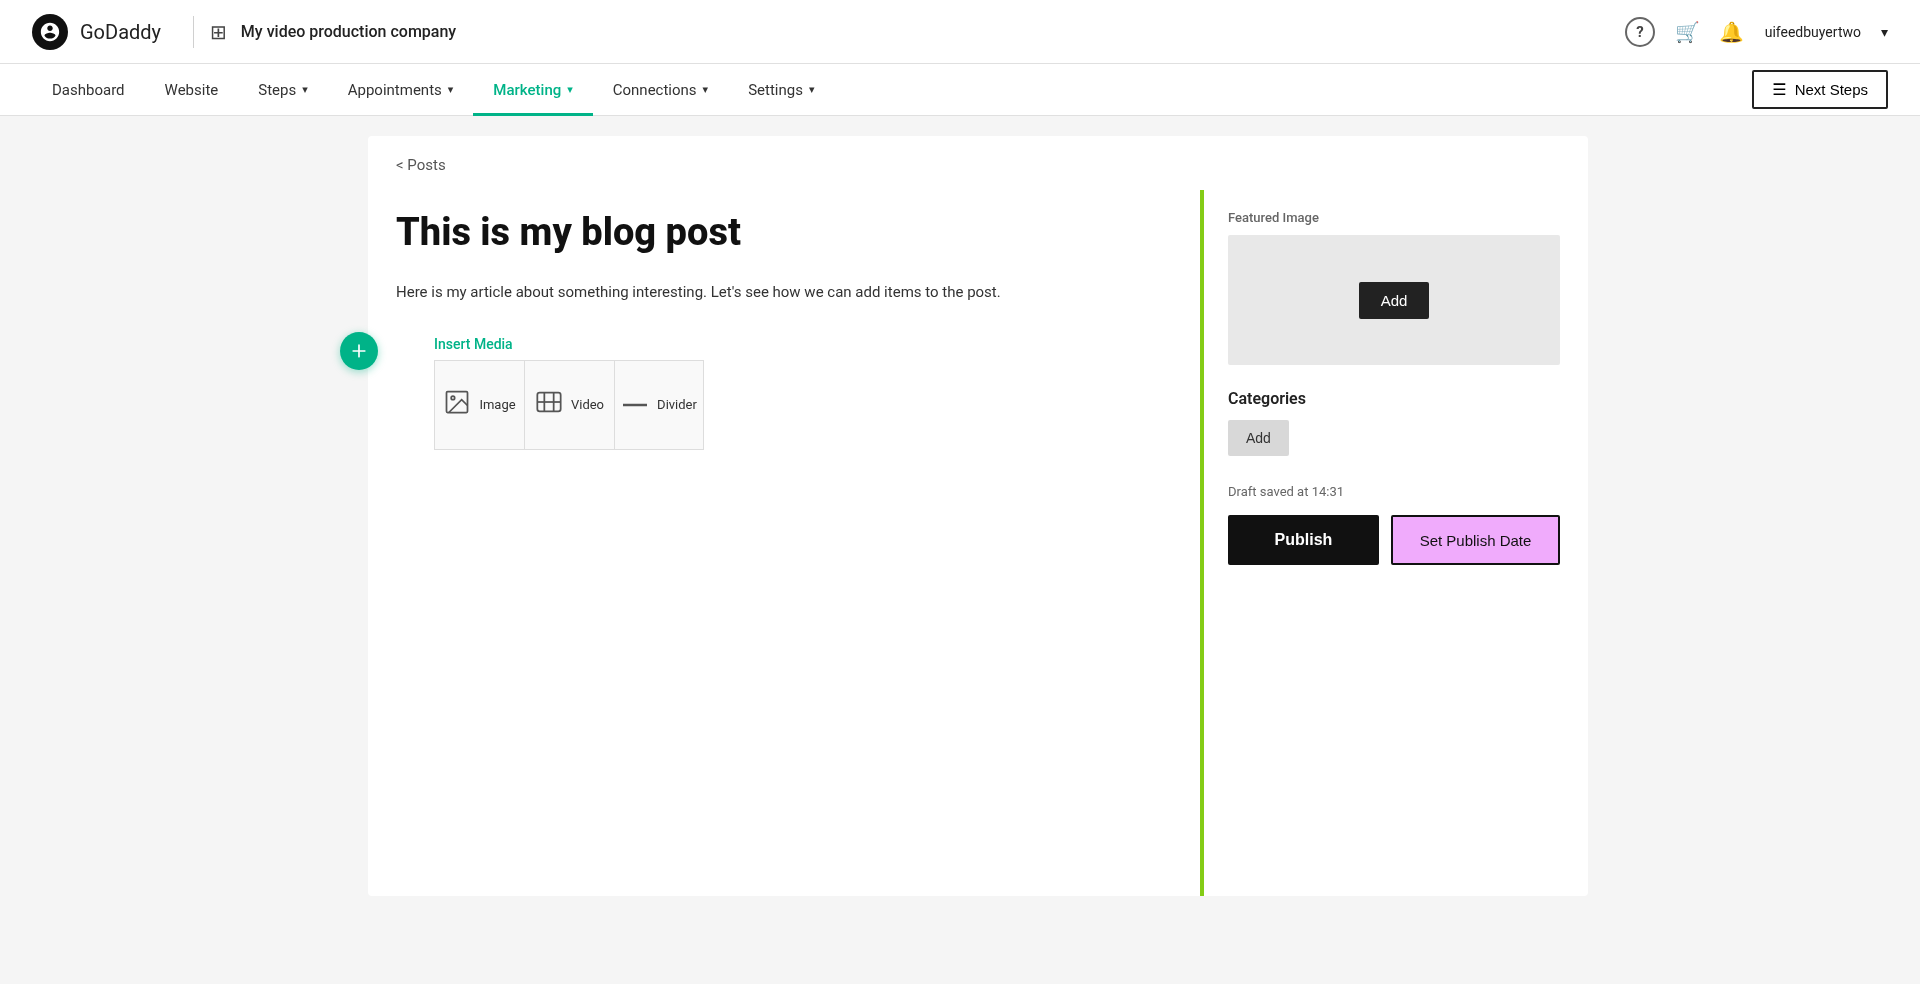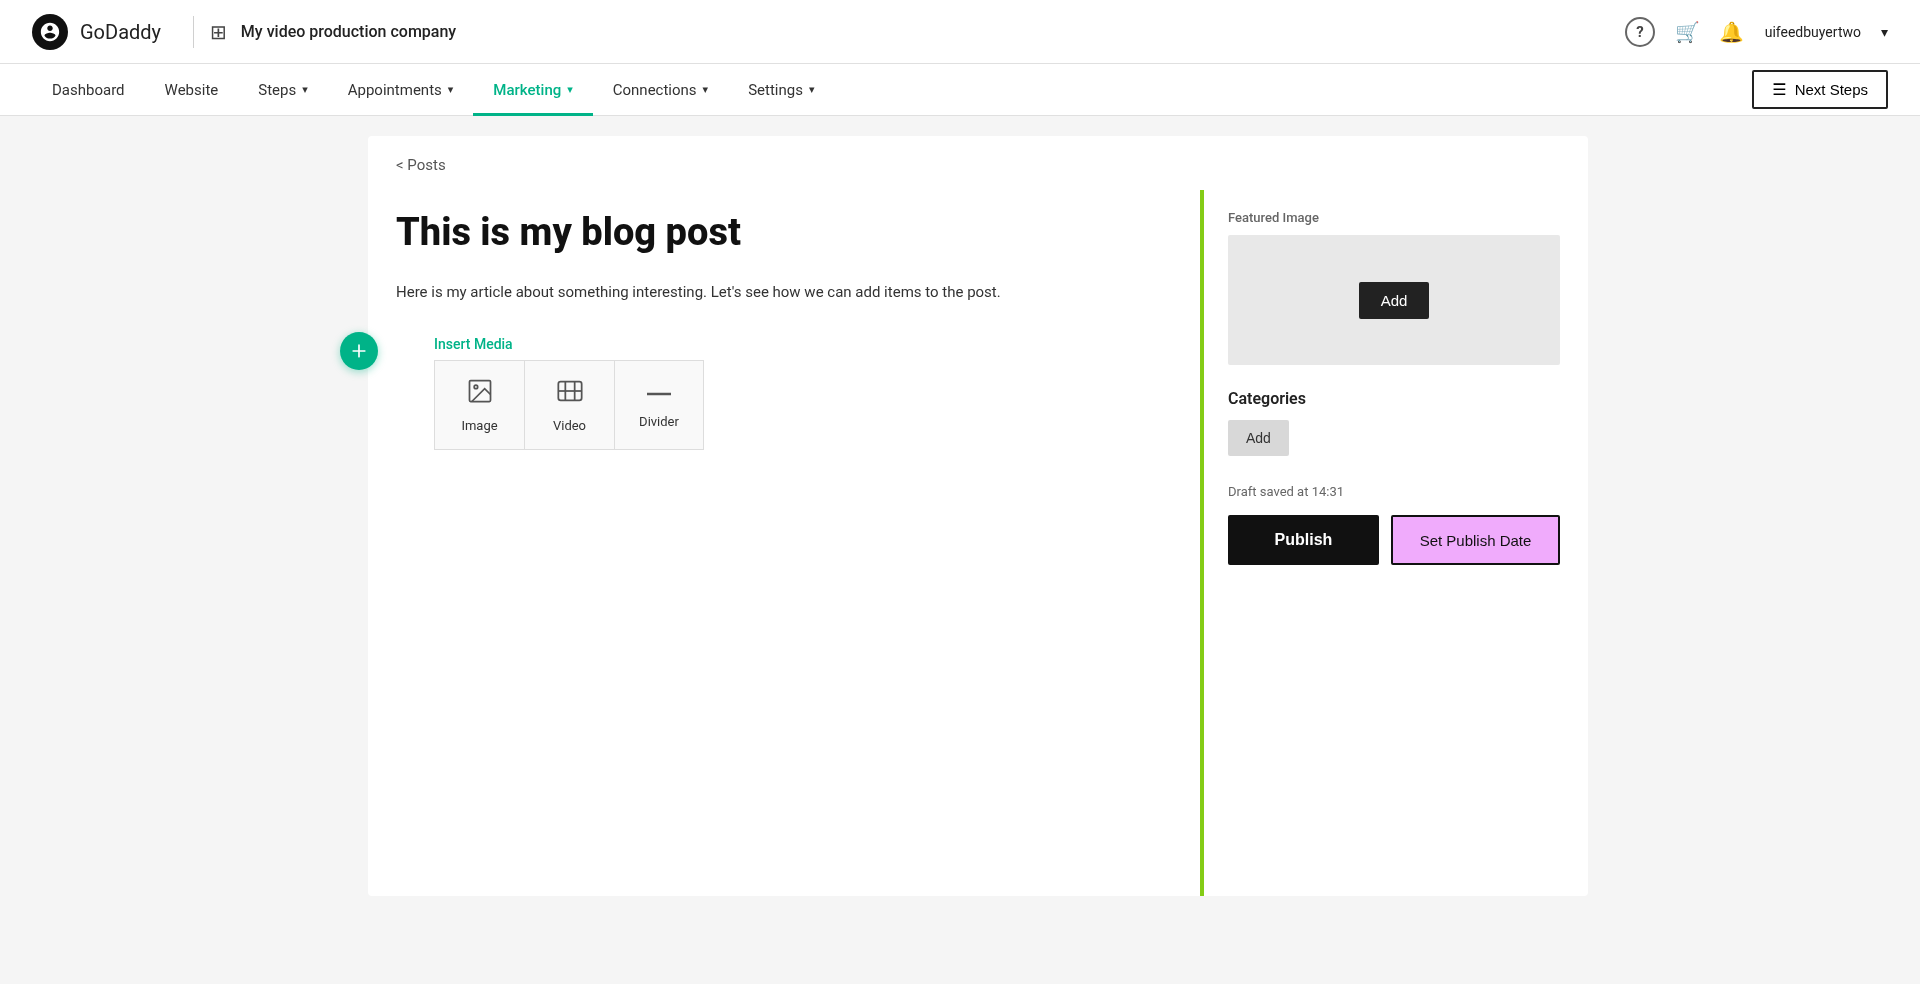--- a/index.html
+++ b/index.html
@@ -229,21 +229,20 @@
     .media-options {
       display: flex;
       gap: 0;
     }
     .media-option {
       width: 90px;
       height: 90px;
       border: 1px solid #ddd;
       background: #f9f9f9;
       display: flex;
-      flex-direction: column;
       align-items: center;
       justify-content: center;
       gap: 8px;
       cursor: pointer;
       font-size: 13px;
       color: #333;
       margin-right: 0;
     }
     .media-option:not(:last-child) { border-right: none; }
     .media-option-icon { font-size: 22px; color: #555; }

